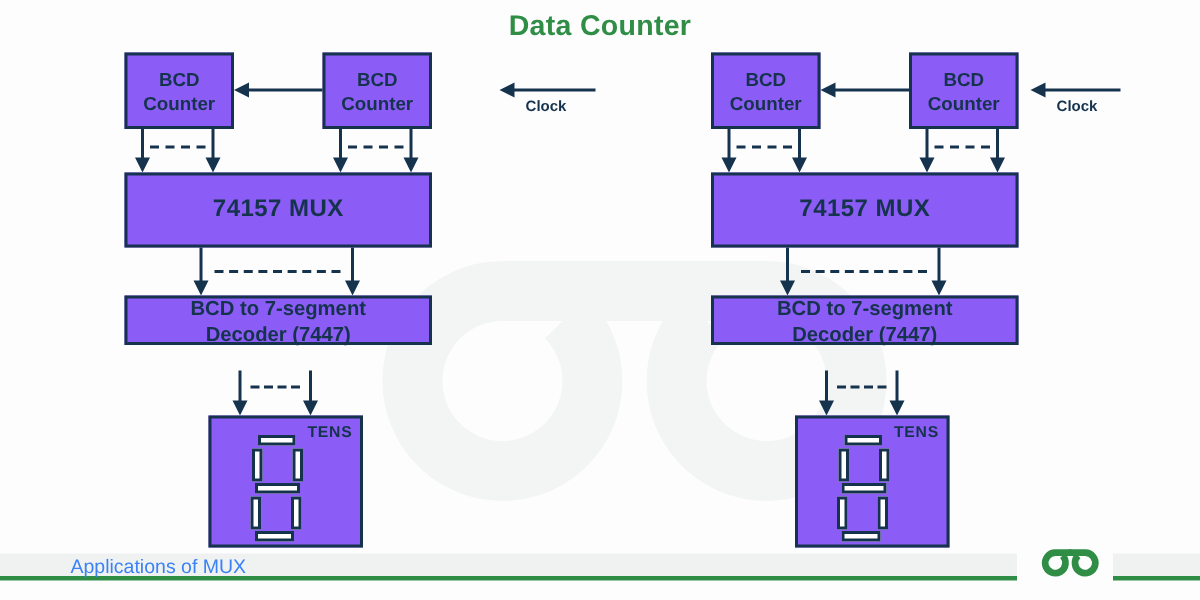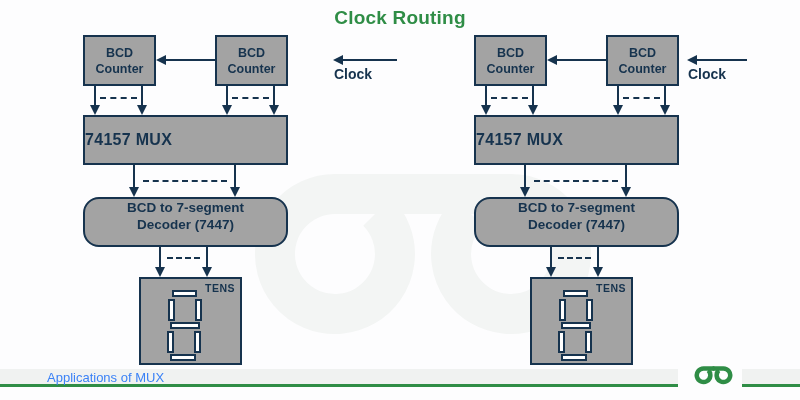--- a/index.html
+++ b/index.html
@@ -11,40 +11,40 @@
   }
   .title{
     position:absolute;top:7px;left:0;right:0;text-align:center;
     font-size:19px;font-weight:700;color:var(--green);letter-spacing:.2px;
   }
   .watermark{position:absolute;left:215px;top:130px;width:416px;height:208px;z-index:0;}
   .circuit{position:absolute;top:35px;width:205px;height:330px;z-index:1;}
   .circuit--left{left:83px;}
   .circuit--right{left:474px;}
   .box{
-    position:absolute;border:2.5px solid var(--navy);background:#a3a3a3;
-    color:var(--navy);display:flex;align-items:center;
+    position:absolute;border:2.5px solid var(--navy);background:#8b5cf6;
+    color:var(--navy);display:flex;align-items:center;justify-content:center;
     text-align:center;box-sizing:border-box;font-weight:600;
   }
   .counter-a{left:0;top:0;width:73px;height:51px;font-size:12.5px;line-height:16px;padding:0 4px;}
   .counter-b{left:132px;top:0;width:73px;height:51px;font-size:12.5px;line-height:16px;padding:0 4px;}
   .mux{left:0;top:80px;width:205px;height:50px;font-size:16px;letter-spacing:.3px;}
-  .decoder{left:0;top:162px;width:205px;height:50px;font-size:13.5px;line-height:17px;flex-direction:column;border-radius:16px;}
+  .decoder{left:0;top:162px;width:205px;height:33px;font-size:13.5px;line-height:17px;flex-direction:column;}
   .display{left:56px;top:242px;width:103px;height:88px;}
   .hline{position:absolute;height:2px;background:var(--navy);}
   .vline{position:absolute;width:2px;background:var(--navy);}
   .arrow-left{position:absolute;width:0;height:0;
     border-top:5.5px solid transparent;border-bottom:5.5px solid transparent;
     border-right:10px solid var(--navy);}
   .arrow-down{position:absolute;width:0;height:0;
     border-left:5.5px solid transparent;border-right:5.5px solid transparent;
     border-top:10px solid var(--navy);}
   .dash{position:absolute;height:0;border-top:2px dashed var(--navy);}
-  .clock-label{position:absolute;width:60px;top:31px;
-    font-size:14px;font-weight:600;color:var(--navy);}
+  .clock-label{position:absolute;width:60px;text-align:center;top:31px;
+    font-size:10px;font-weight:600;color:var(--navy);}
   .circuit--left .clk-head{left:250px;top:19.5px;}
   .circuit--left .clk-line{left:259px;top:24px;width:55px;}
   .circuit--left .clock-label{left:251px;}
   .circuit--right .clk-head{left:213px;top:19.5px;}
   .circuit--right .clk-line{left:222px;top:24px;width:51px;}
   .circuit--right .clock-label{left:214px;}
   .tens{position:absolute;right:5px;top:3px;font-size:10.5px;font-weight:600;
     color:var(--navy);letter-spacing:.5px;}
   .sevenseg{position:absolute;left:26px;top:11px;width:36px;height:71px;}
   .seg{position:absolute;border:2px solid var(--navy);background:#fff;box-sizing:border-box;}
@@ -60,21 +60,21 @@
   .footer-strip.right{left:742px;width:58px;}
   .footer-line{position:absolute;top:384px;height:3px;background:var(--green);z-index:2;}
   .footer-line.left{left:0;width:678px;}
   .footer-line.right{left:742px;width:58px;}
   .footer-caption{position:absolute;left:47px;top:370px;font-size:13px;color:#3b82f6;z-index:3;}
   .footer-logo{position:absolute;left:690px;top:361px;z-index:3;}
 </style>
 </head>
 <body style="--navy: #16334E; --green: #2F8D46;">
 
-<div class="title">Clock Routing</div>
+<div class="title">Data Counter</div>
 
 <svg class="watermark" viewBox="0 0 104 52" preserveAspectRatio="none">
   <g fill="none" stroke="#F3F5F4" stroke-width="10">
     <path d="M50 16 H74 A15 15 0 1 1 63.4 20.4"></path>
     <path d="M54 16 H30 A15 15 0 1 0 40.6 20.4"></path>
   </g>
 </svg>
 
 <div class="circuit circuit--left">
   <div class="box counter-a">

